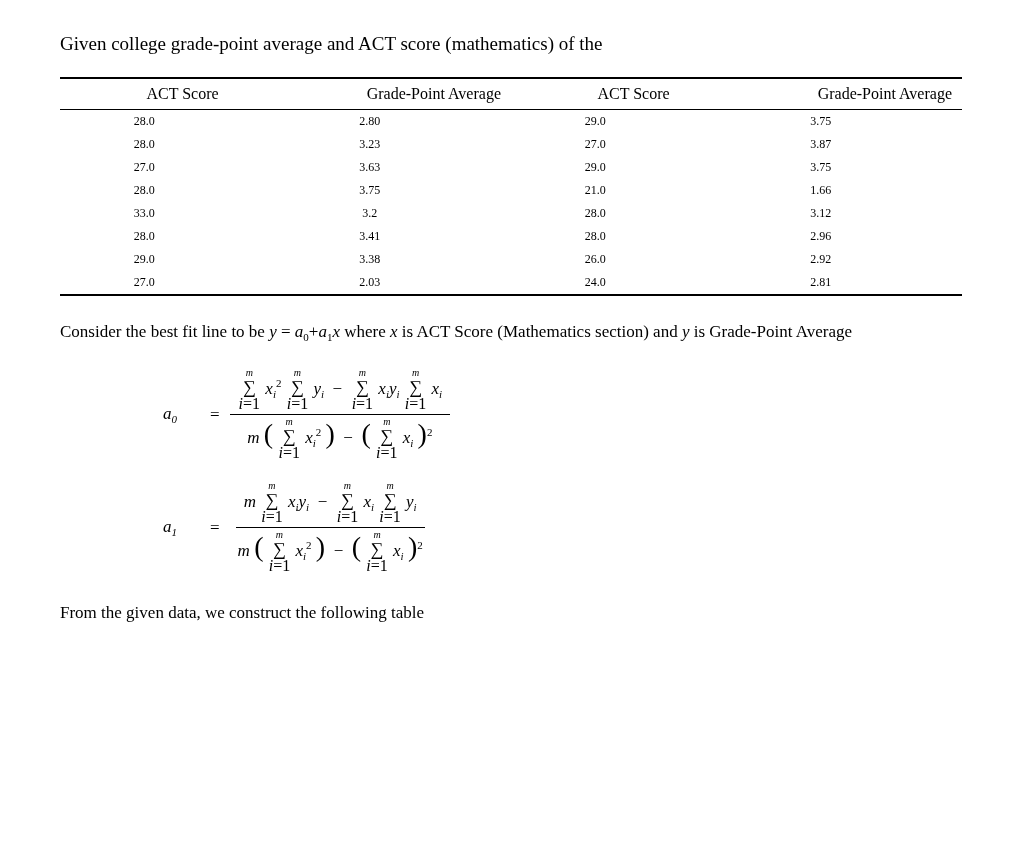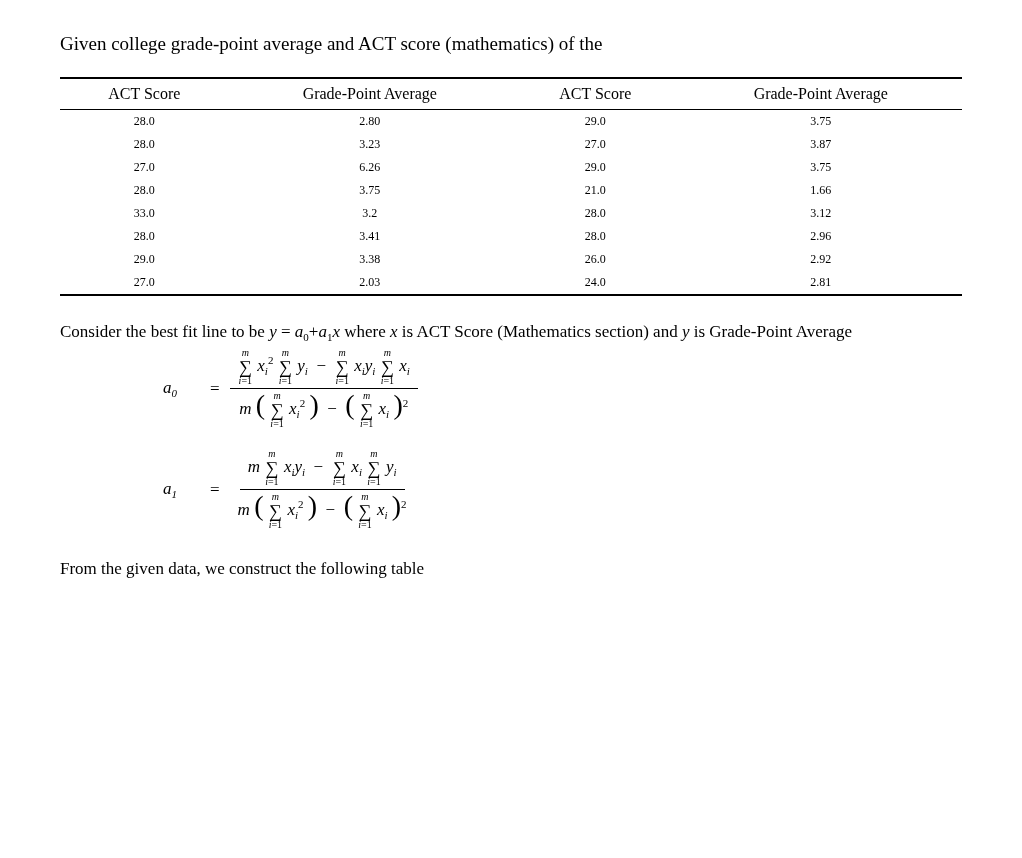--- a/index.html
+++ b/index.html
@@ -35,33 +35,34 @@
       border-top: 2px solid #000;
       border-bottom: 1px solid #000;
     }
 
     .data-table tbody tr:last-child {
       border-bottom: 2px solid #000;
     }
 
     .data-table th {
       padding: 6px 10px;
-      text-align: center;
+      text-align: right;
       font-weight: normal;
       font-size: 16px;
     }
 
     .data-table td {
       padding: 4px 10px;
       text-align: center;
       font-size: 12px;
     }
 
     .description-text {
       font-size: 17px;
+      margin-bottom: 20px;
       line-height: 1.6;
     }
 
     .fraction {
       display: inline-flex;
       flex-direction: column;
       align-items: center;
       vertical-align: middle;
     }
 
@@ -90,21 +91,21 @@
       font-size: 10px;
       line-height: 1;
     }
 
     .sigma-sym {
       font-size: 18px;
       line-height: 1;
     }
 
     .sigma-bottom {
-      font-size: 10px;
+      font-size: 16px;
       line-height: 1;
       text-align: right;
     }
 
     .math-inline {
       font-style: italic;
     }
 
     .conclusion-text {
       font-size: 17px;
@@ -171,21 +172,21 @@
         <td>3.75</td>
       </tr>
       <tr>
         <td>28.0</td>
         <td>3.23</td>
         <td>27.0</td>
         <td>3.87</td>
       </tr>
       <tr>
         <td>27.0</td>
-        <td>6.26</td>
+        <td>3.63</td>
         <td>29.0</td>
         <td>3.75</td>
       </tr>
       <tr>
         <td>28.0</td>
         <td>3.75</td>
         <td>21.0</td>
         <td>1.66</td>
       </tr>
       <tr>

